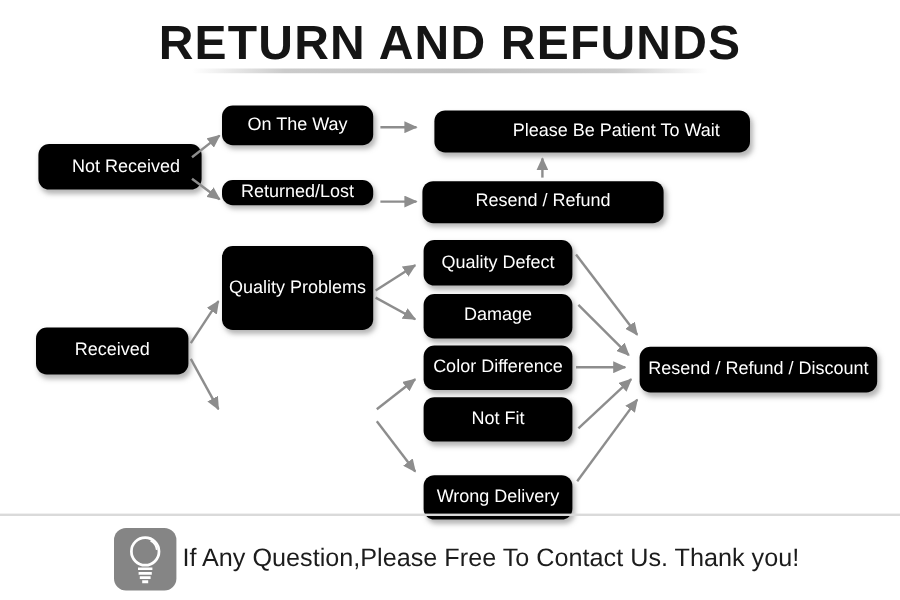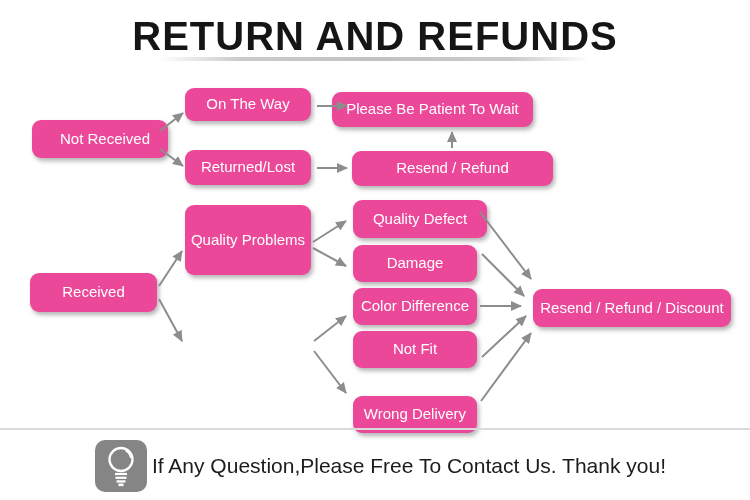--- a/index.html
+++ b/index.html
@@ -9,33 +9,33 @@
   }
   .page-title{
     position:absolute;top:14px;left:0;width:100%;text-align:center;
     font-size:40px;font-weight:700;letter-spacing:1px;color:#151515;margin:0;
   }
   .title-rule{
     position:absolute;left:160px;top:57px;width:430px;height:4px;border-radius:2px;
     background:linear-gradient(to right, rgba(203,203,203,0), #cbcbcb 18%, #c2c2c2 50%, #cbcbcb 82%, rgba(203,203,203,0));
   }
   .node{
-    position:absolute;background:#ec4899;color:#ffffff;border-radius:9px;
+    position:absolute;background:#000000;color:#ffffff;border-radius:9px;
     display:flex;align-items:center;justify-content:center;font-size:15px;
     box-shadow:2px 3px 4px rgba(110,110,110,0.5);text-align:center;line-height:1.1;
   }
   .n-notreceived{left:32px;top:120px;width:126px;height:38px;padding-left:10px;}
   .n-ontheway{left:185px;top:88px;width:126px;height:33px;}
-  .n-returnedlost{left:185px;top:150px;width:126px;height:35px;}
-  .n-pleasewait{left:332px;top:92px;width:201px;height:35px;}
+  .n-returnedlost{left:185px;top:150px;width:126px;height:21px;}
+  .n-pleasewait{left:362px;top:92px;width:223px;height:35px;padding-left:40px;}
   .n-resendrefund{left:352px;top:151px;width:201px;height:35px;}
   .n-received{left:30px;top:273px;width:127px;height:39px;}
   .n-qualityproblems{left:185px;top:205px;width:126px;height:70px;}
   .n-otherproblems{left:185px;top:312px;width:126px;height:68px;}
-  .n-qualitydefect{left:353px;top:200px;width:134px;height:38px;}
+  .n-qualitydefect{left:353px;top:200px;width:124px;height:38px;}
   .n-damage{left:353px;top:245px;width:124px;height:37px;}
   .n-colordifference{left:353px;top:288px;width:124px;height:37px;}
   .n-notfit{left:353px;top:331px;width:124px;height:37px;}
   .n-wrongdelivery{left:353px;top:374px;width:124px;height:37px;margin-top:22px;}
   .n-discount{left:533px;top:289px;width:198px;height:38px;}
   svg.arrows{position:absolute;left:0;top:0;pointer-events:none;}
   .footer-rule{position:absolute;left:0;top:428px;width:750px;height:2px;background:#dadada;}
   .bulb-badge{position:absolute;left:95px;top:440px;width:52px;height:52px;background:#858585;border-radius:10px;}
   .footer-msg{
     position:absolute;left:152px;top:440px;height:52px;display:flex;align-items:center;

